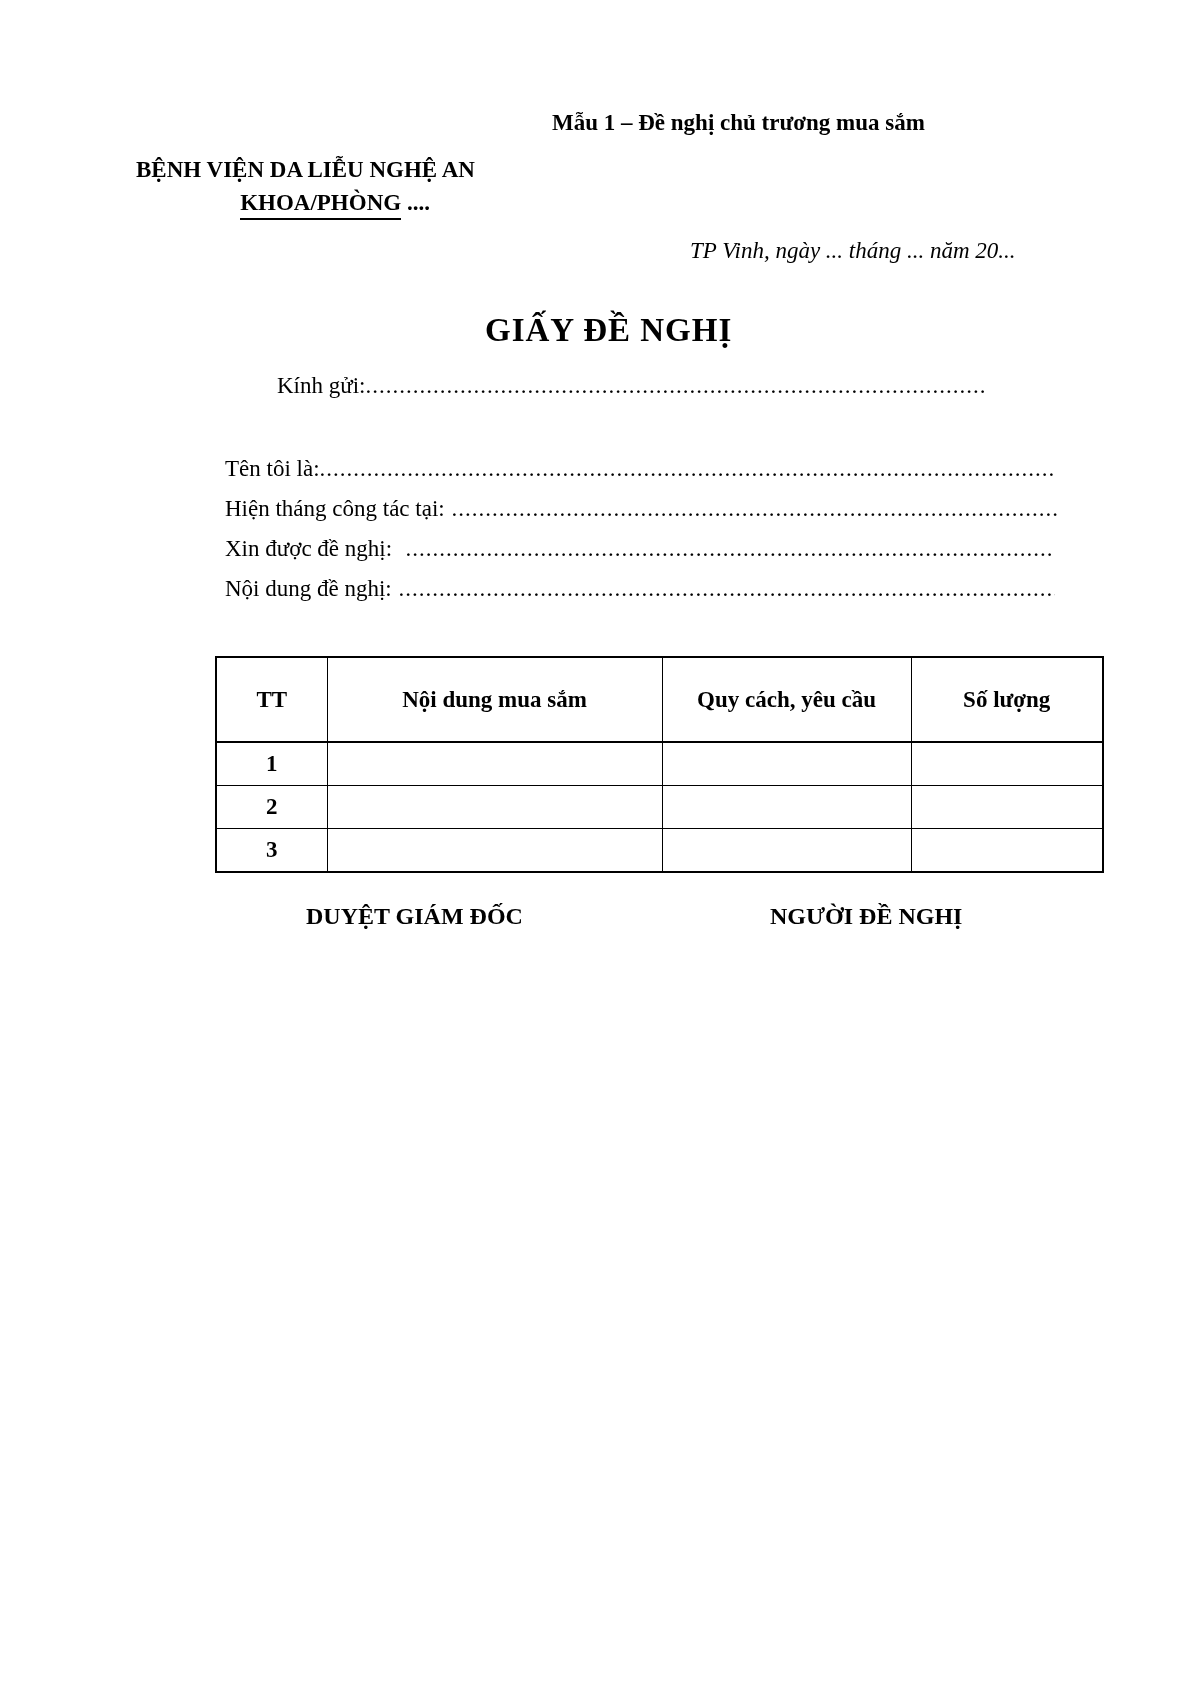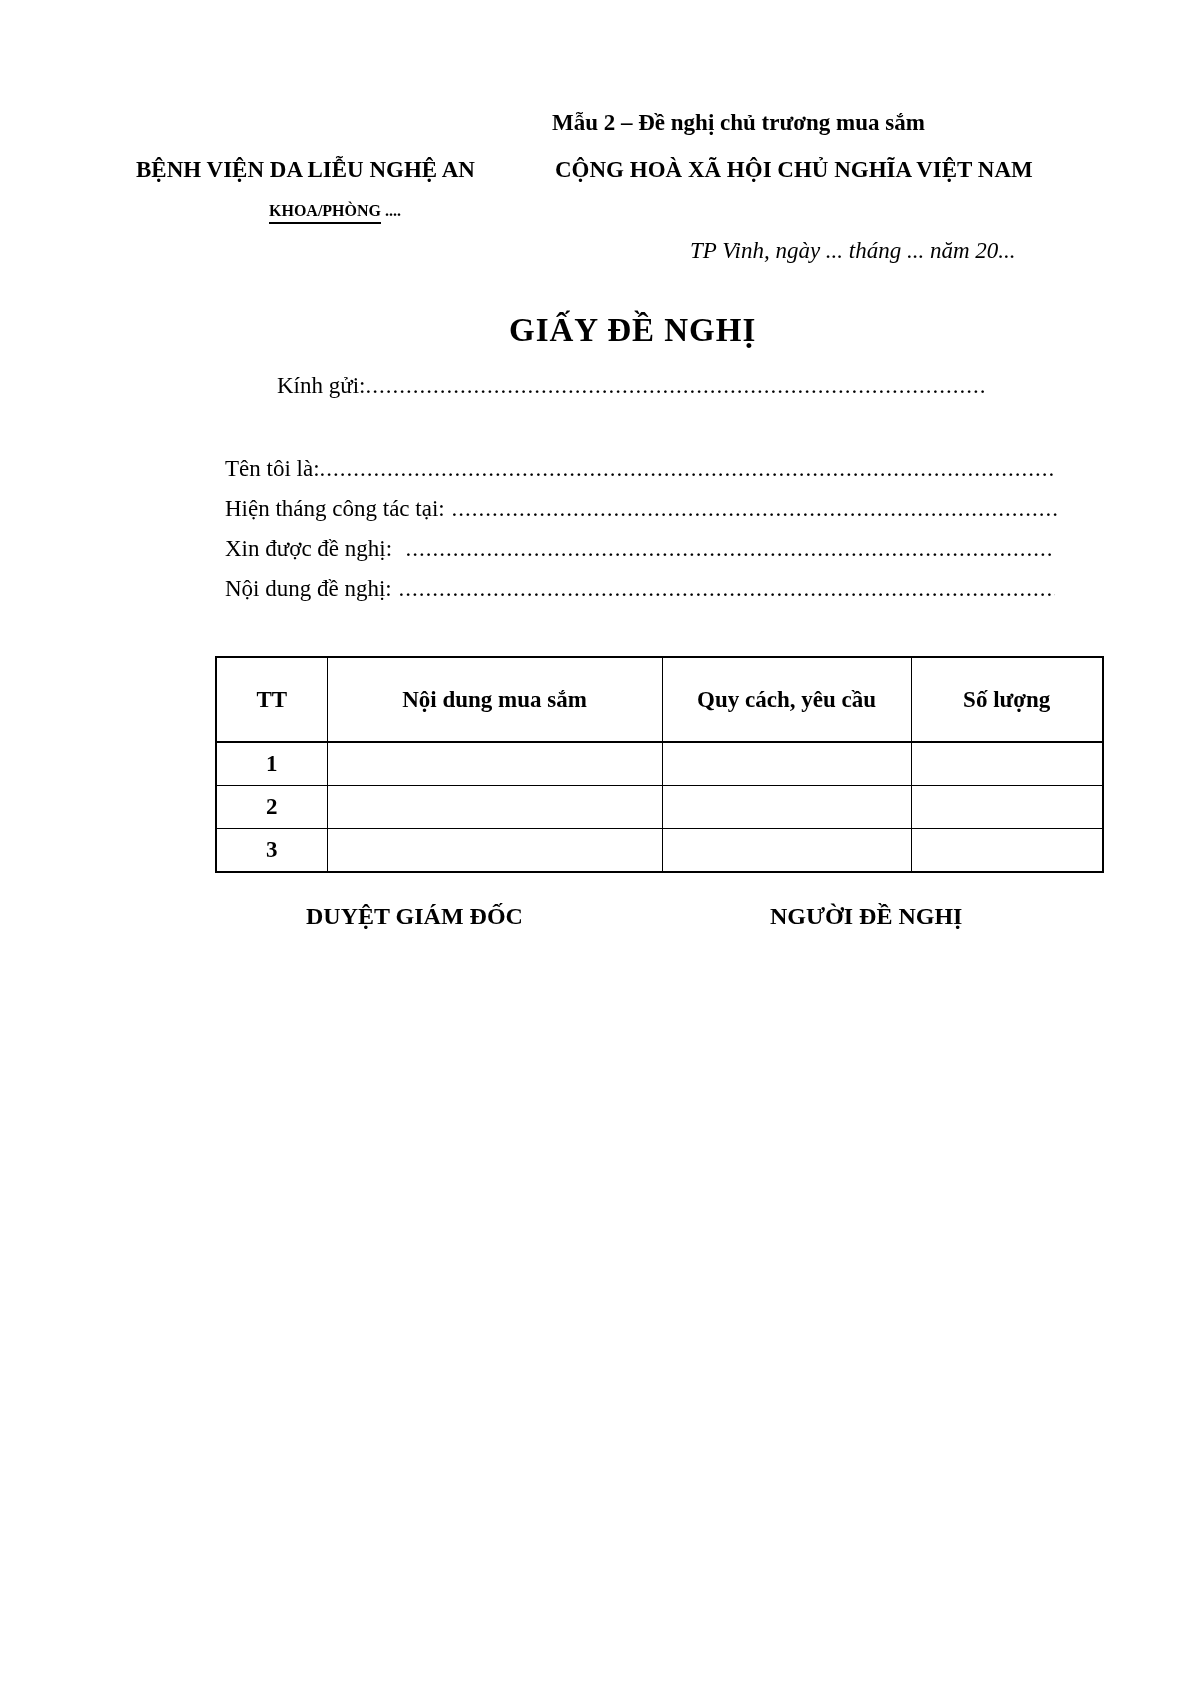--- a/index.html
+++ b/index.html
@@ -10,27 +10,27 @@
     background: #ffffff;
     font-family: "Liberation Serif", serif;
     color: #000;
     overflow: hidden;
   }
   .abs { position: absolute; white-space: nowrap; }
 
   
   .form-label   { left: 552px; top: 110px; font-size: 23px; font-weight: bold; }
   .org-name     { left: 136px; top: 157px; font-size: 23px; font-weight: bold; }
-  .dept-line    { left: 146px; top: 190px; width: 378px; font-size: 16px; font-weight: bold; text-align: center; margin-top: 12px; }
+  .dept-line    { left: 146px; top: 190px; width: 378px; font-size: 23px; font-weight: bold; text-align: center; }
   .country-line { left: 555px; top: 157px; font-size: 23px; font-weight: bold; }
   .motto-line   { left: 555px; top: 190px; width: 538px; font-size: 23px; font-weight: bold; text-align: center; }
   .date-line    { left: 690px; top: 238px; font-size: 23px; font-style: italic; text-align: right; }
   .u-span { display: inline-block; border-bottom: 2px solid #000; padding-bottom: 2px; }
 
-  .doc-title { left: 509px; top: 312px; font-size: 33px; font-weight: bold; letter-spacing: 1px; }
+  .doc-title { left: 485px; top: 312px; font-size: 33px; font-weight: bold; letter-spacing: 1px; }
 
   
   .field { overflow: hidden; white-space: nowrap; font-size: 23px; line-height: 1.25; }
   .field .dots { white-space: pre; letter-spacing: 1px; }
   .f-kinh { left: 277px; top: 372px; width: 708px; }
   .f-ten  { left: 225px; top: 455px; width: 830px; }
   .f-hien { left: 225px; top: 495px; width: 833px; }
   .f-xin  { left: 225px; top: 535px; width: 828px; }
   .f-noi  { left: 225px; top: 575px; width: 830px; }
 
@@ -59,28 +59,27 @@
   
   .sig { font-size: 24px; font-weight: bold; }
   .sig-left  { left: 306px; top: 903px; }
   .sig-right { left: 770px; top: 903px; }
 </style>
 </head>
 <body>
 
 <div class="page">
 
-  <div class="abs form-label">Mẫu 2 – Đề nghị chủ trương mua sắm</div>
+  <div class="abs form-label">Mẫu 1 – Đề nghị chủ trương mua sắm</div>
 
   <div class="abs org-name">BỆNH VIỆN DA LIỄU NGHỆ AN</div>
   <div class="abs dept-line">
     <span class="u-span">KHOA/PHÒNG</span><span class="dots" style="white-space:pre"> ....</span>
   </div>
 
-  <div class="abs country-line">CỘNG HOÀ XÃ HỘI CHỦ NGHĨA VIỆT NAM</div>
   <div class="abs date-line">TP Vinh, ngày ... tháng ... năm 20...</div>
 
   <div class="abs doc-title">GIẤY ĐỀ NGHỊ</div>
 
   <div class="abs field f-kinh">
     <span>Kính gửi:</span><span class="dots">............................................................................................................................................</span>
   </div>
   <div class="abs field f-ten">
     <span>Tên tôi là:</span><span class="dots">................................................................................................................................................................</span>
   </div>

